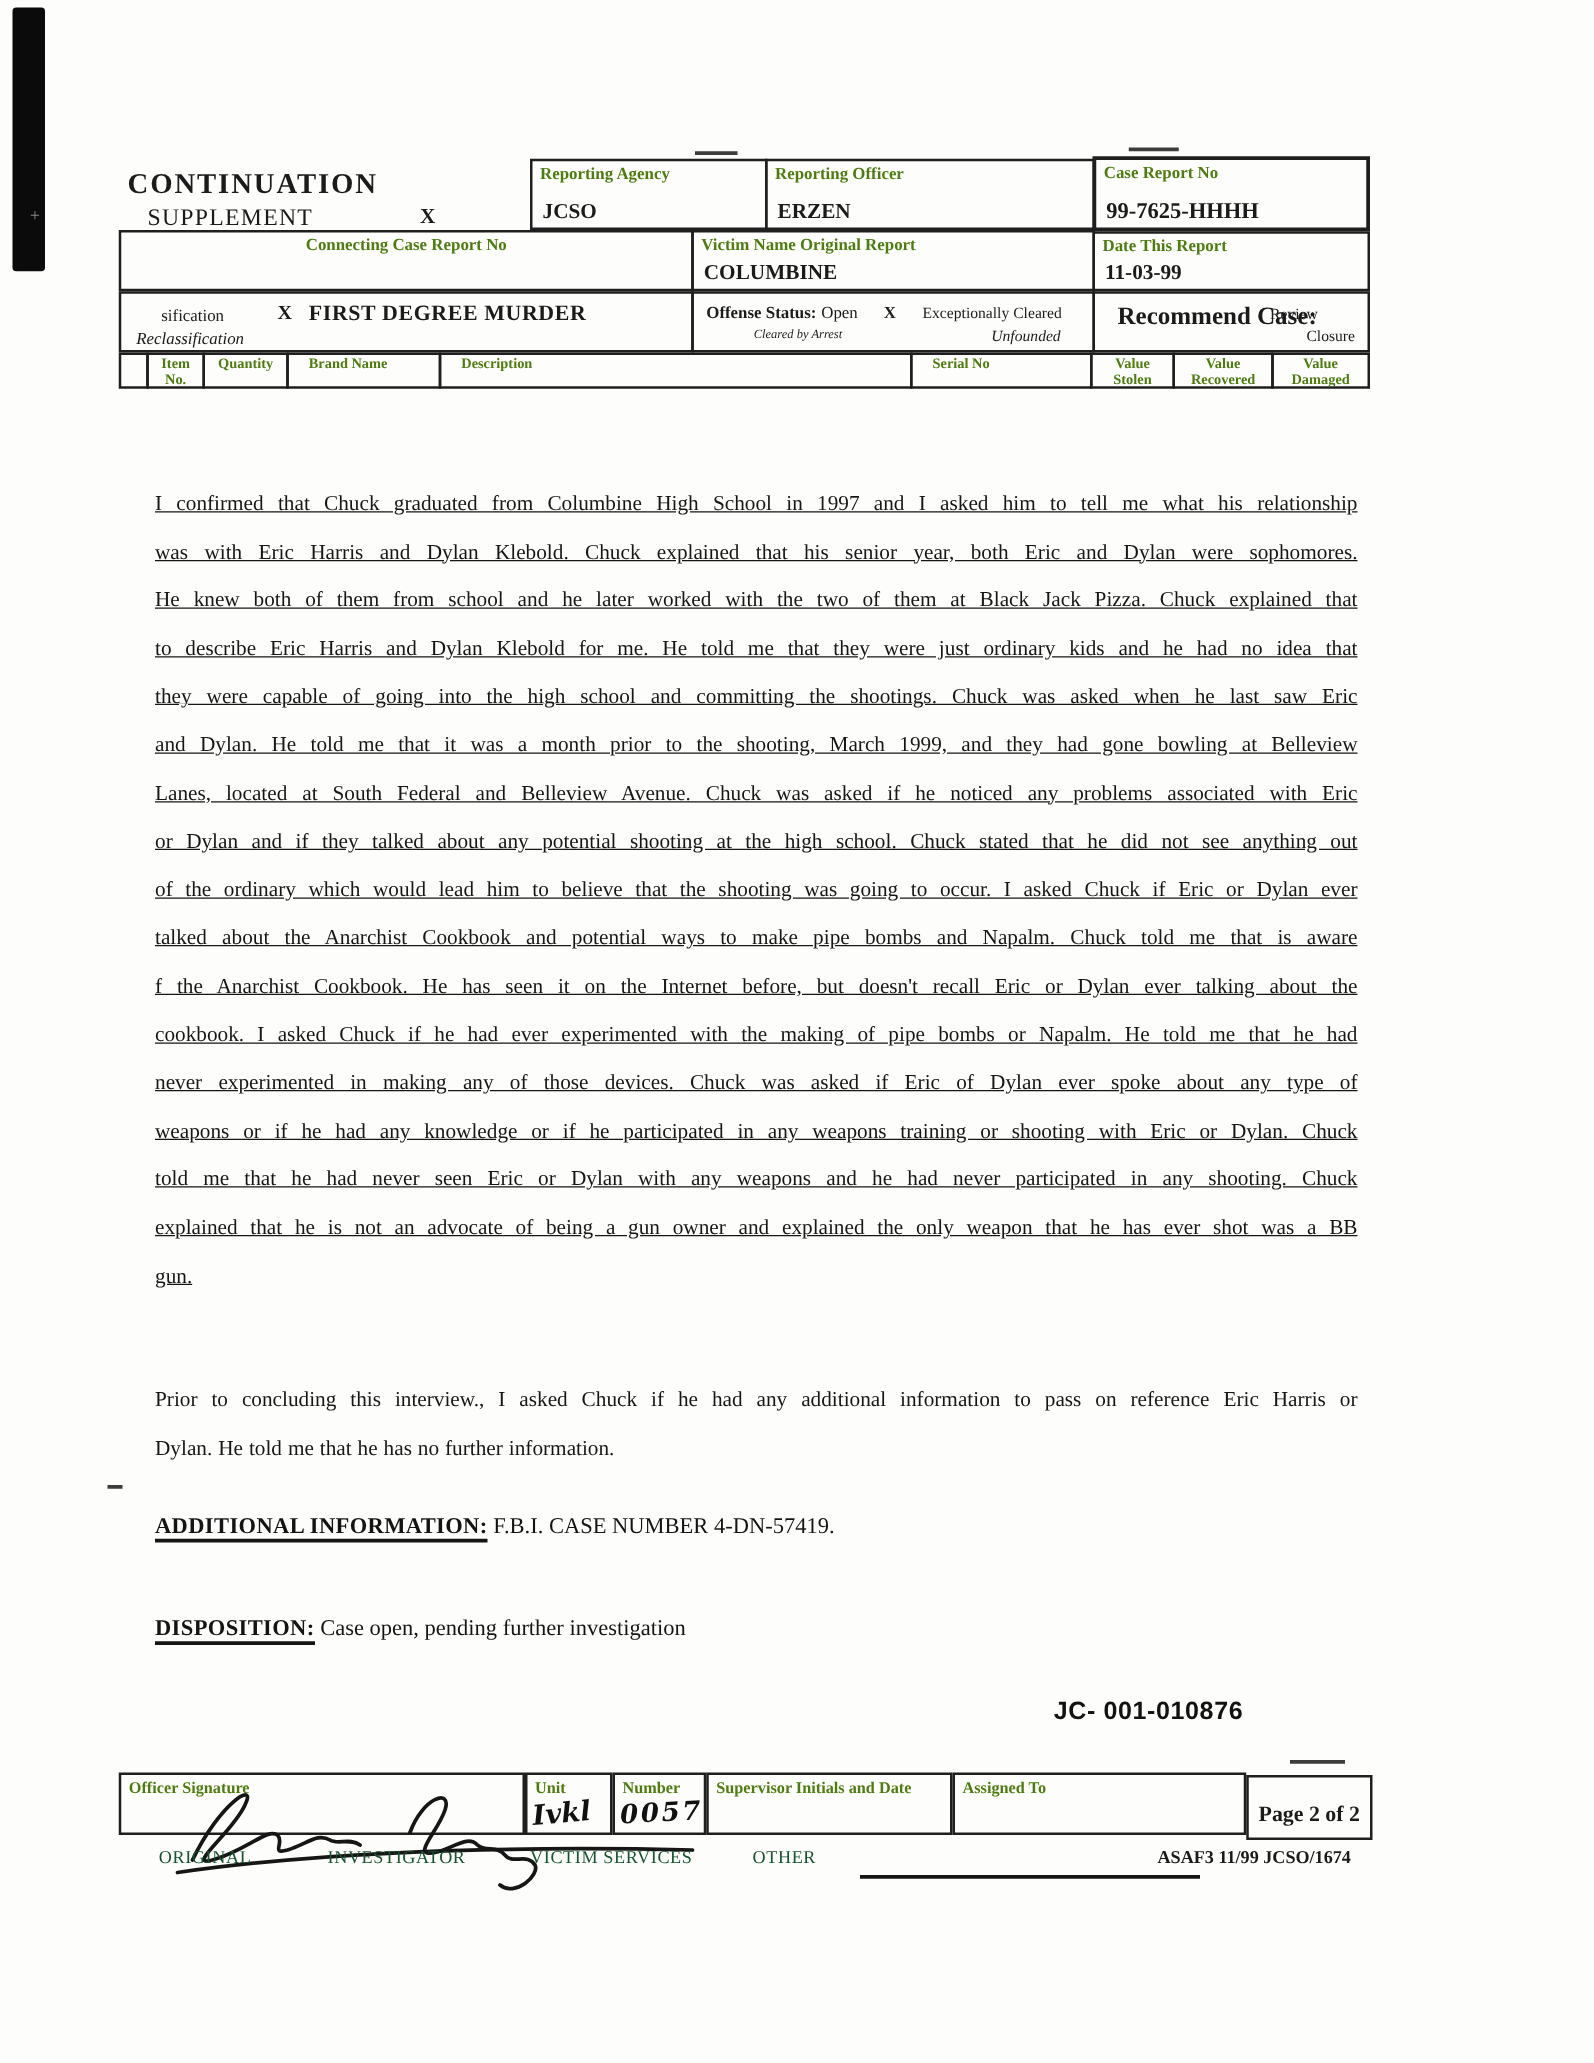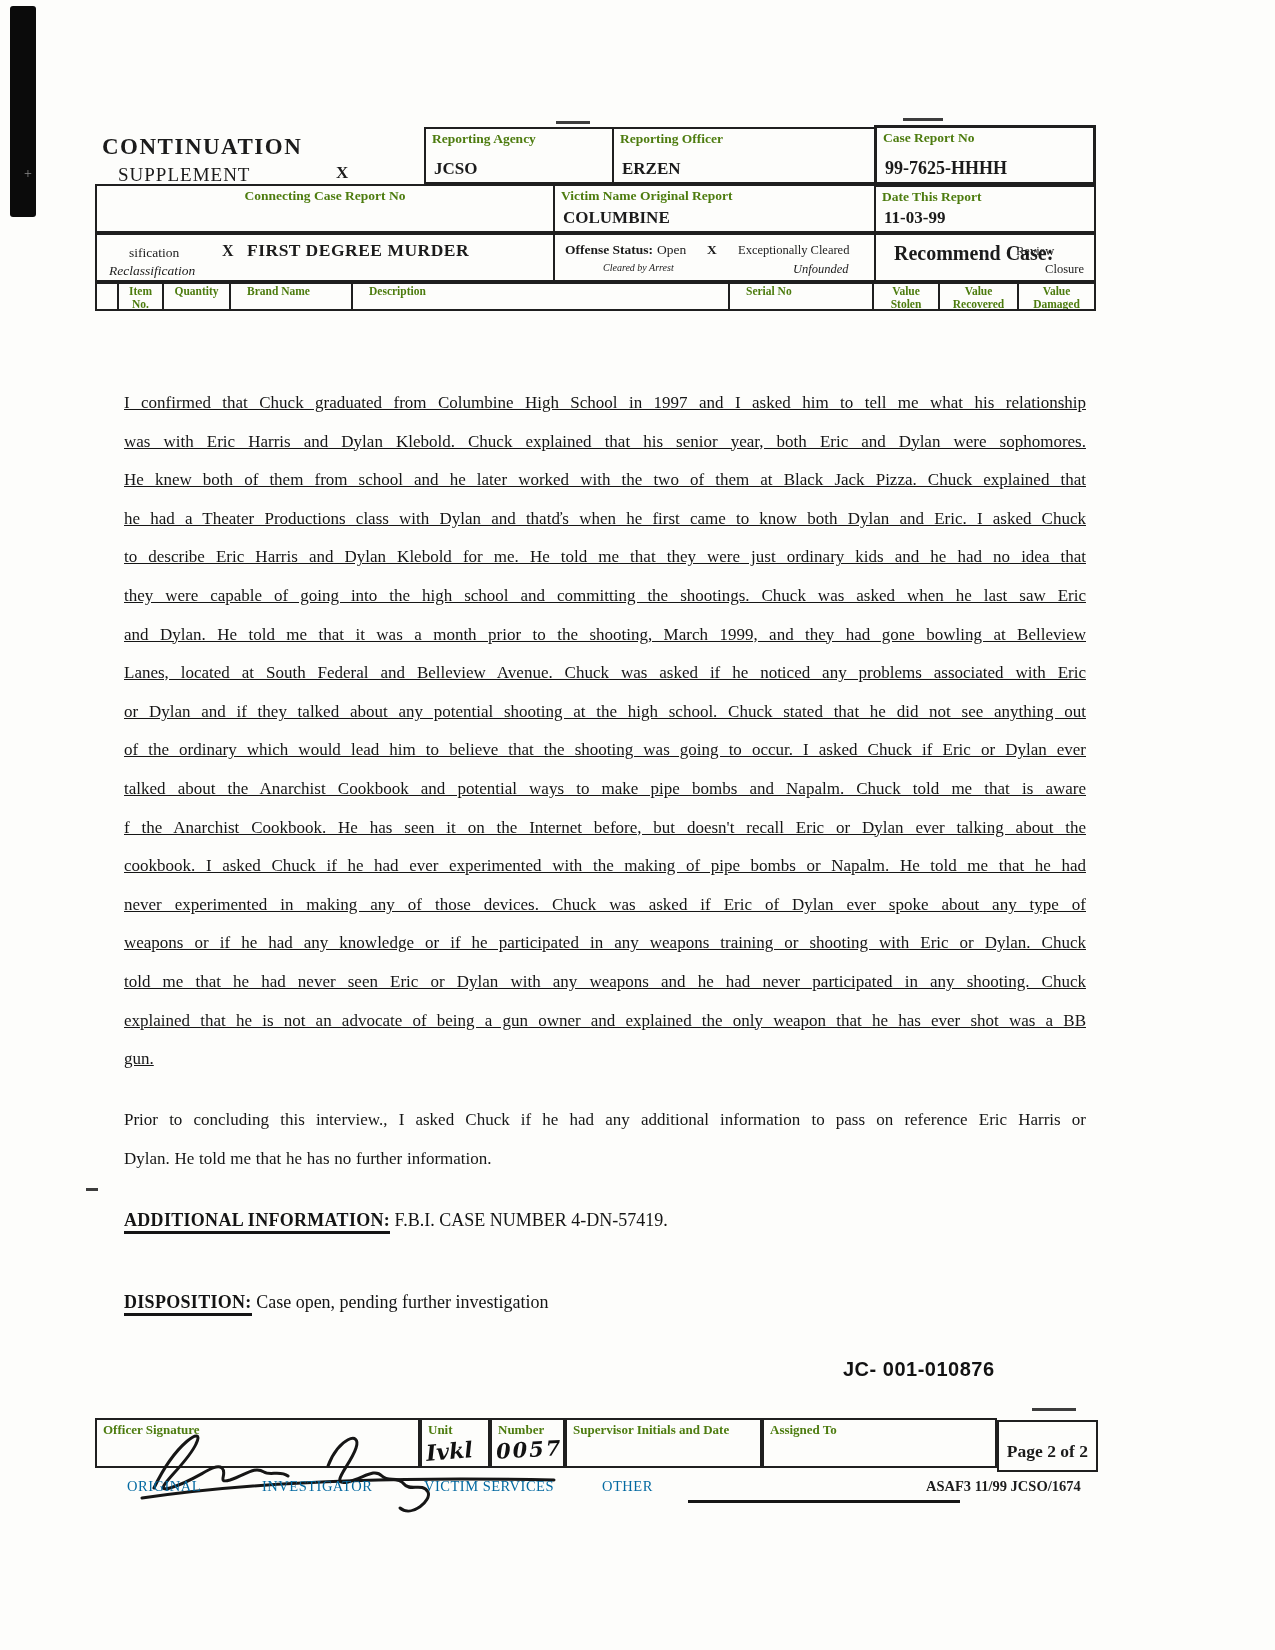--- a/index.html
+++ b/index.html
@@ -67,21 +67,21 @@
   #cell-asg{left:762px;top:1418px;width:235px;height:50px;}
   #page-box{left:997px;top:1420px;width:101px;height:52px;}
   #page-box .val{font-size:17.5px;left:auto;right:8px;bottom:8px;}
   .botcell .lbl{font-size:13px;}
   .signature{position:absolute;left:118px;top:1420px;width:470px;height:95px;overflow:visible;}
   .signature path{stroke:#161616;stroke-width:3;fill:none;stroke-linecap:round;}
   .hand{position:absolute;font-family:"DejaVu Serif",serif;font-style:italic;font-weight:bold;color:#111;}
   #hand-unit{left:426px;top:1438px;font-size:22px;transform:rotate(-5deg);}
   #hand-num{left:496px;top:1437px;font-size:21px;transform:rotate(-3deg);letter-spacing:2px;}
   
-  .dist{position:absolute;top:1478px;font-size:14.5px;letter-spacing:.5px;color:#0369a1;white-space:nowrap;}
+  .dist{position:absolute;top:1478px;font-size:14.5px;letter-spacing:.5px;color:#14532d;white-space:nowrap;}
   #dist0{left:127px;} #dist1{left:262px;} #dist2{left:424px;} #dist3{left:602px;}
   .dist-line{position:absolute;left:688px;top:1500px;width:272px;height:3px;background:#161616;}
   .formcode{position:absolute;left:926px;top:1478px;font-size:14.5px;font-weight:bold;white-space:nowrap;}
 </style>
 </head>
 <body>
 
 <div class="page">
 
   <div class="scanbar"></div>
@@ -166,21 +166,20 @@
     </div>
   <div class="cell ihdr" id="ic8">
       <span class="lbl">Value
 Damaged</span>
     </div>
 
   <div class="bodypara" id="para1">
       <div class="bline">I confirmed that Chuck graduated from Columbine High School in 1997 and I asked him to tell me what his relationship</div>
       <div class="bline">was with Eric Harris and Dylan Klebold.  Chuck explained that his senior year, both Eric and Dylan were sophomores.</div>
       <div class="bline">He knew both of them from school and he later worked with the two of them at Black Jack Pizza.   Chuck explained that</div>
-      <div class="bline">he had a Theater Productions class with Dylan and thatďs when he first came to know both Dylan and Eric.  I asked Chuck</div>
       <div class="bline">to describe Eric Harris and Dylan Klebold for me.  He told me that they were just ordinary kids and he had no idea that</div>
       <div class="bline">they were capable of going into the high school and committing the shootings.  Chuck was asked when he last saw Eric</div>
       <div class="bline">and Dylan.  He told me that it was a month prior to the shooting, March 1999, and they had gone bowling at Belleview</div>
       <div class="bline">Lanes, located at South Federal and Belleview Avenue.  Chuck was asked if he noticed any problems associated with Eric</div>
       <div class="bline">or Dylan and if they talked about any potential shooting at the high school.  Chuck stated that he did not see anything out</div>
       <div class="bline">of the ordinary which would lead him to believe that the shooting was going to occur.  I asked Chuck if Eric or Dylan ever</div>
       <div class="bline">talked about the Anarchist Cookbook and potential ways to make pipe bombs and Napalm.  Chuck told me that is aware</div>
       <div class="bline">f the Anarchist Cookbook.  He has seen it on the Internet before, but doesn't recall Eric or Dylan ever talking about the</div>
       <div class="bline">cookbook.  I asked Chuck if he had ever experimented with the making of pipe bombs or Napalm.  He told me that he had</div>
       <div class="bline">never experimented in making any of those devices.  Chuck was asked if Eric of Dylan ever spoke about any type of</div>

